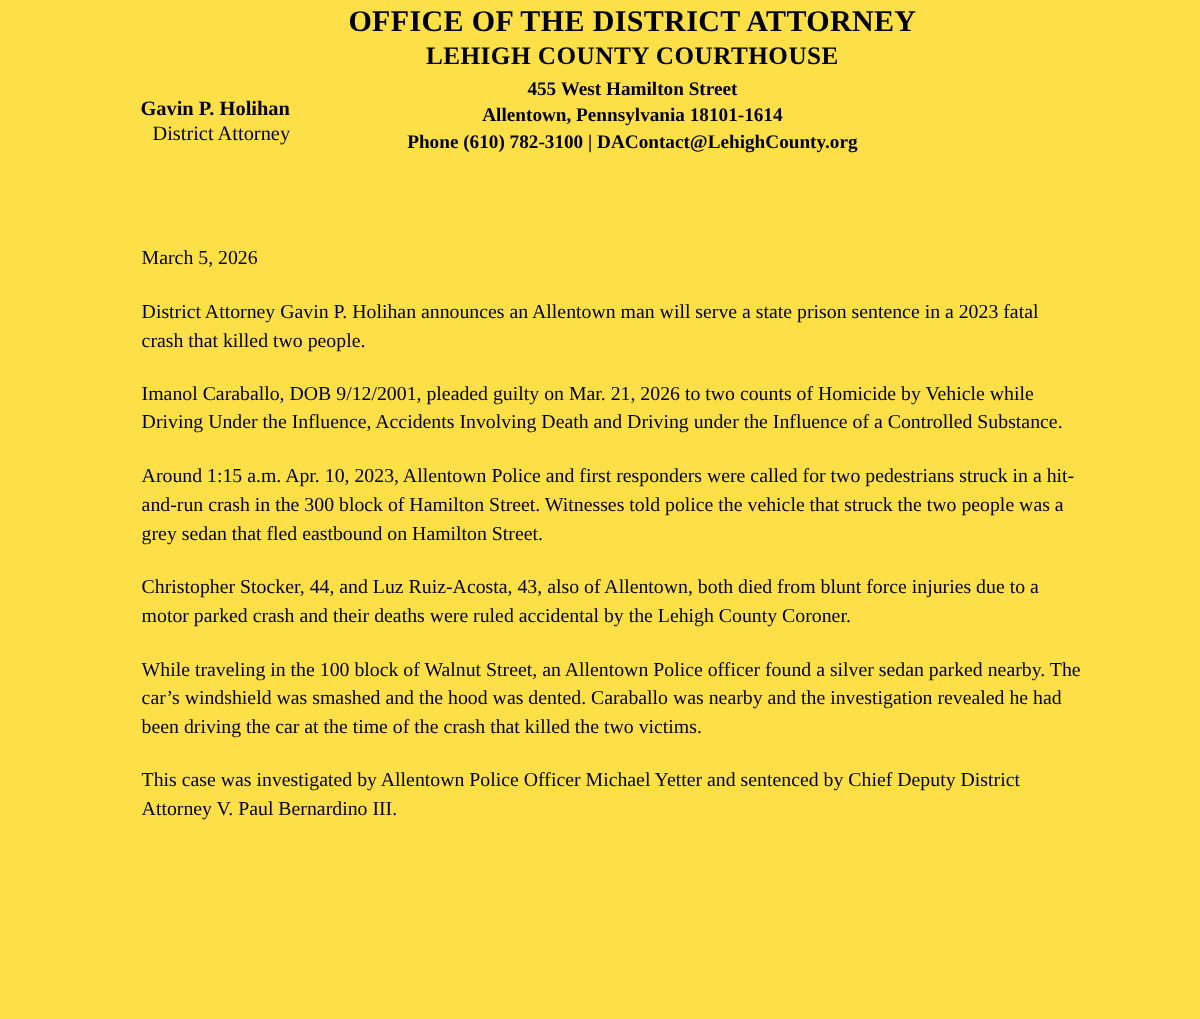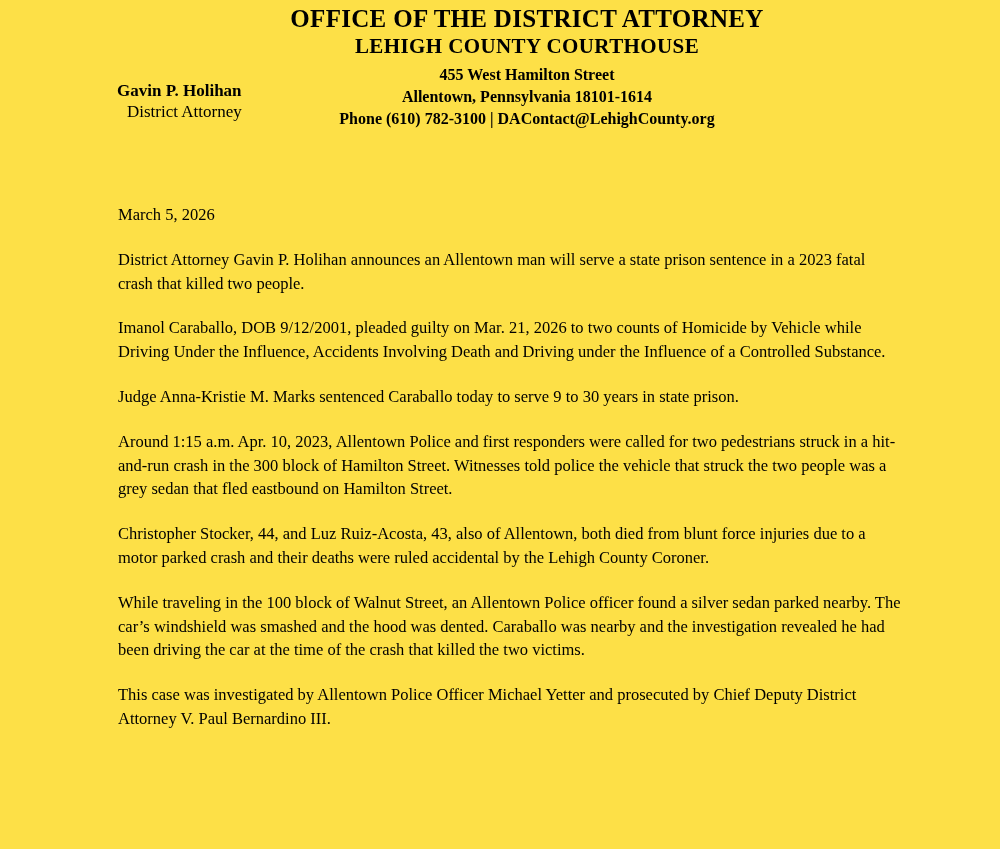--- a/index.html
+++ b/index.html
@@ -94,20 +94,19 @@
     <div class="official-block">
       <div class="official-name">Gavin P. Holihan</div>
       <div class="official-title">District Attorney</div>
     </div>
   </div>
 
   <div class="doc-body">
     <p>March 5, 2026</p>
     <p>District Attorney Gavin P. Holihan announces an Allentown man will serve a state prison sentence in a 2023 fatal crash that killed two people.</p>
     <p>Imanol Caraballo, DOB 9/12/2001, pleaded guilty on Mar. 21, 2026 to two counts of Homicide by Vehicle while Driving Under the Influence, Accidents Involving Death and Driving under the Influence of a Controlled Substance.</p>
-    <p>Judge Anna-Kristie M. Marks sentenced Caraballo today to serve 9 to 30 years in state prison.</p>
     <p>Around 1:15 a.m. Apr. 10, 2023, Allentown Police and first responders were called for two pedestrians struck in a hit-and-run crash in the 300 block of Hamilton Street. Witnesses told police the vehicle that struck the two people was a grey sedan that fled eastbound on Hamilton Street.</p>
     <p>Christopher Stocker, 44, and Luz Ruiz-Acosta, 43, also of Allentown, both died from blunt force injuries due to a motor parked crash and their deaths were ruled accidental by the Lehigh County Coroner.</p>
     <p>While traveling in the 100 block of Walnut Street, an Allentown Police officer found a silver sedan parked nearby. The car’s windshield was smashed and the hood was dented. Caraballo was nearby and the investigation revealed he had been driving the car at the time of the crash that killed the two victims.</p>
-    <p>This case was investigated by Allentown Police Officer Michael Yetter and prosecuted by Chief Deputy District Attorney V. Paul Bernardino III.</p>
+    <p>This case was investigated by Allentown Police Officer Michael Yetter and sentenced by Chief Deputy District Attorney V. Paul Bernardino III.</p>
   </div>
 
 </div>
 
 </body></html>

